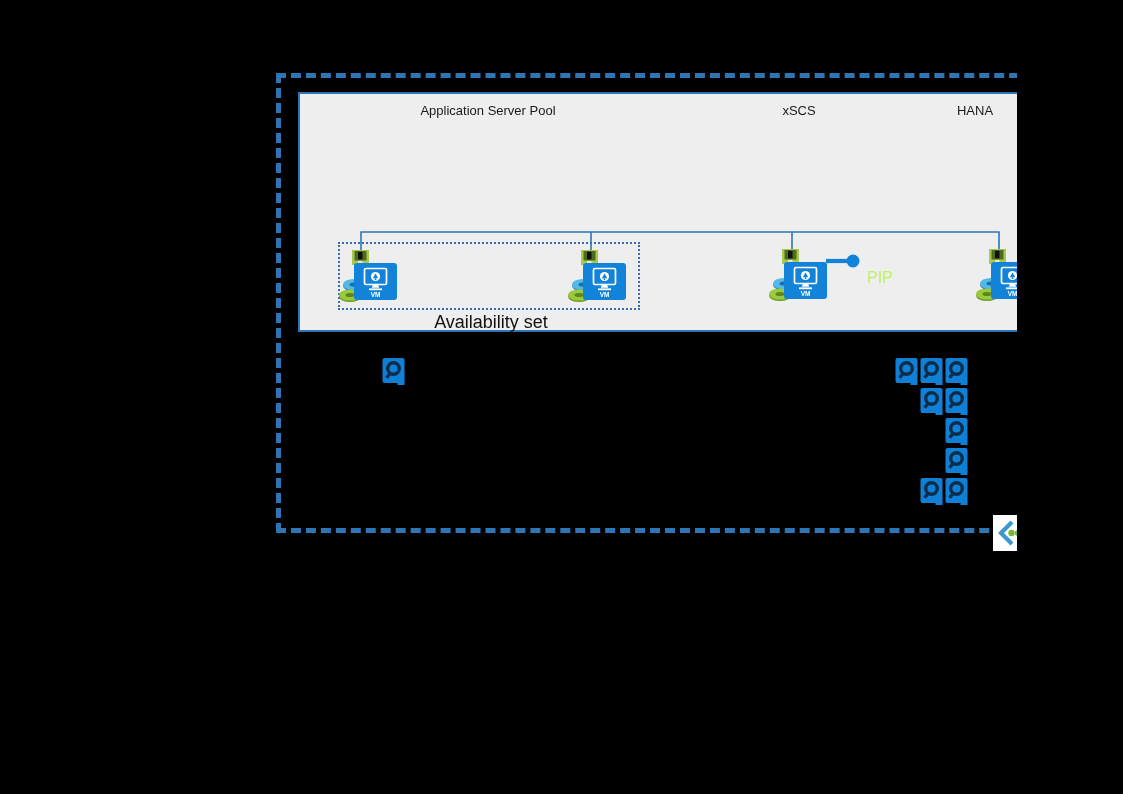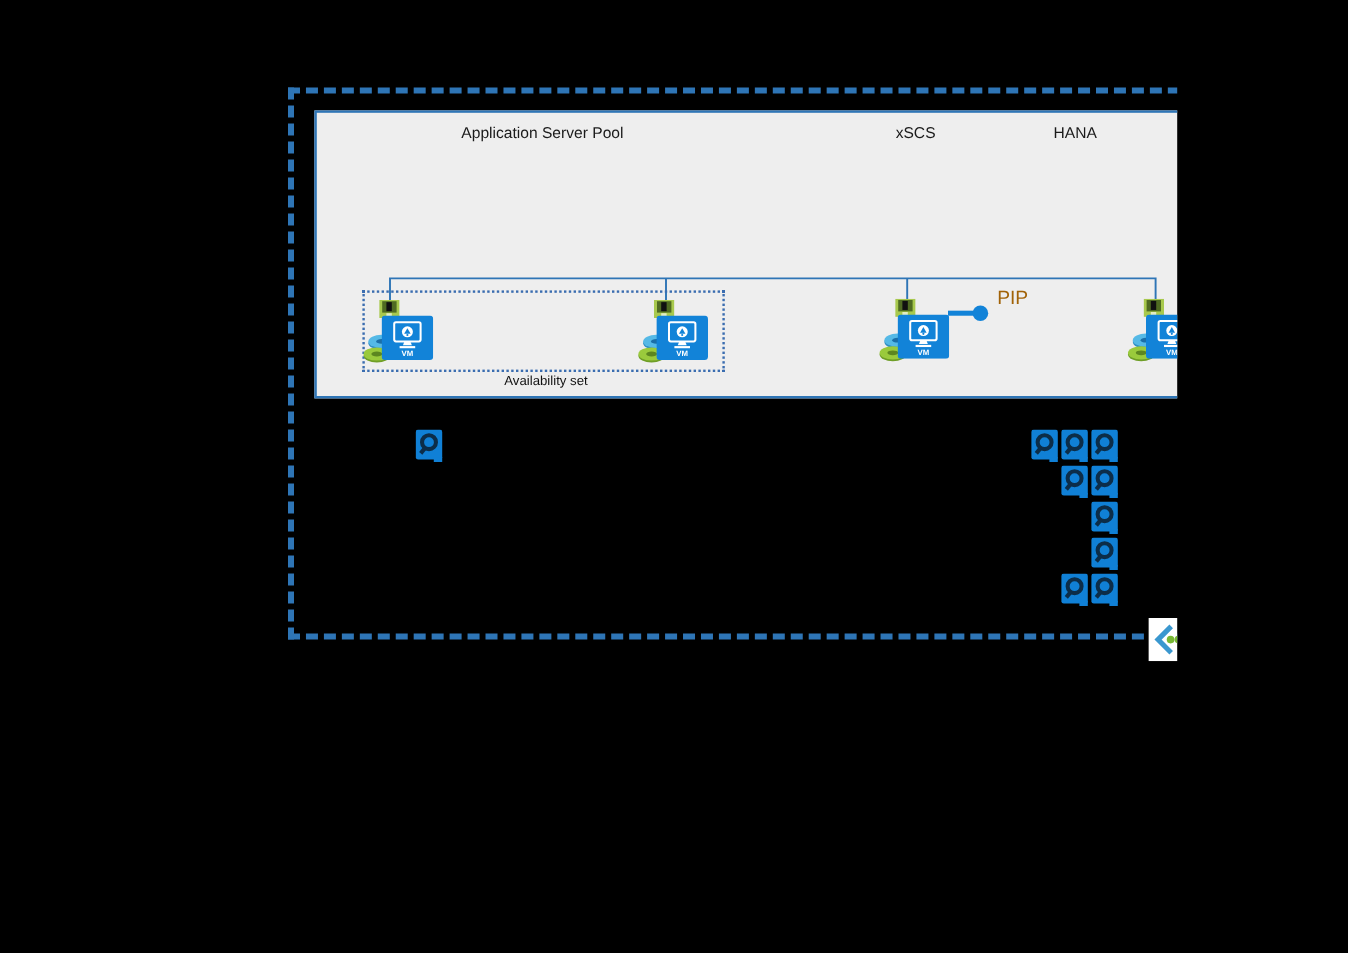--- a/index.html
+++ b/index.html
@@ -1,44 +1,44 @@
 <!DOCTYPE html>
 <html><head>
 <meta charset="utf-8">
 <style>
   html,body{margin:0;padding:0;background:#000;}
   .stage{position:relative;width:981px;height:794px;background:#000;overflow:hidden;
-         font-family:"Liberation Sans",sans-serif;}
+         font-family:"Liberation Sans",sans-serif;margin-left:36px;}
   .vnet-frame{position:absolute;left:240px;top:73px;width:808px;height:450px;
               border:5px dashed #2e75b6;}
   .panel{position:absolute;left:262px;top:92px;width:773px;height:236px;
          background:#eeeeee;border:2px solid #2e75b6;}
   .col-label{position:absolute;top:103px;transform:translateX(-50%);
              font-size:13px;color:#1a1a1a;white-space:nowrap;}
   .avset{position:absolute;left:302px;top:242px;width:298px;height:64px;
          border:2px dotted #3a6db0;}
   .avset-label{position:absolute;left:455px;top:312px;transform:translateX(-50%);
-               font-size:11px;color:#111;white-space:nowrap;}
-  .pip-label{position:absolute;left:831px;top:240px;font-size:16px;color:#a16207;}
+               font-size:18px;color:#111;white-space:nowrap;}
+  .pip-label{position:absolute;left:831px;top:269px;font-size:16px;color:#bef264;}
   .wires{position:absolute;left:0;top:0;width:1123px;height:794px;pointer-events:none;}
   .icon-abs{position:absolute;line-height:0;}
   .gateway{position:absolute;left:957px;top:515px;width:50px;height:36px;line-height:0;}
 </style>
 </head>
 <body>
 
 <div class="stage">
 
   <div class="vnet-frame"></div>
 
   <div class="panel"></div>
 
   <div class="col-label" style="left:452px">Application Server Pool</div>
   <div class="col-label" style="left:763px">xSCS</div>
-  <div class="col-label" style="left:896px">HANA</div>
+  <div class="col-label" style="left:939px">HANA</div>
 
   <svg class="wires">
     <path d="M325 252 V232 H963 V252 M555 252 V232 M756 252 V232" fill="none" stroke="#2e75b6" stroke-width="1.6"></path>
     <line x1="790" y1="261" x2="816" y2="261" stroke="#1283d8" stroke-width="4.2"></line>
     <circle cx="817" cy="261" r="6.5" fill="#1283d8"></circle>
   </svg>
 
   <div class="avset"></div>
   <div class="avset-label">Availability set</div>
 

